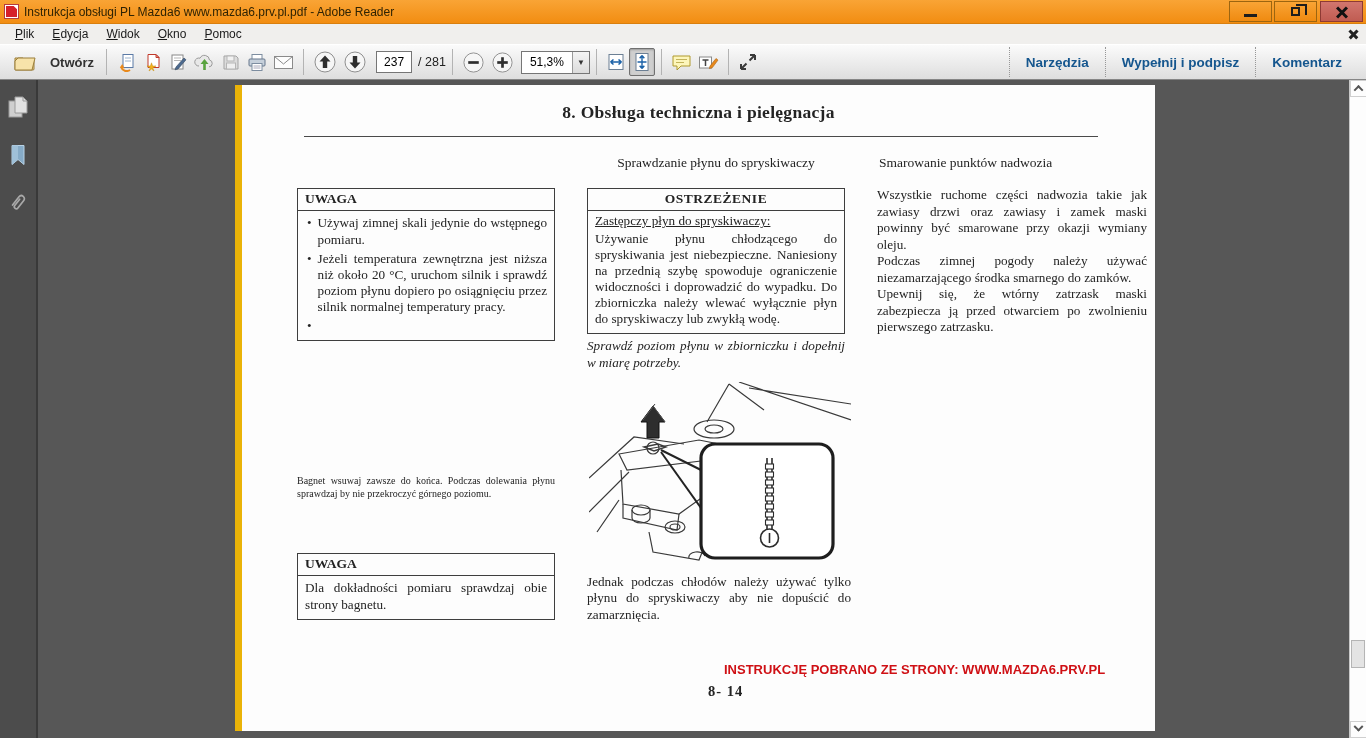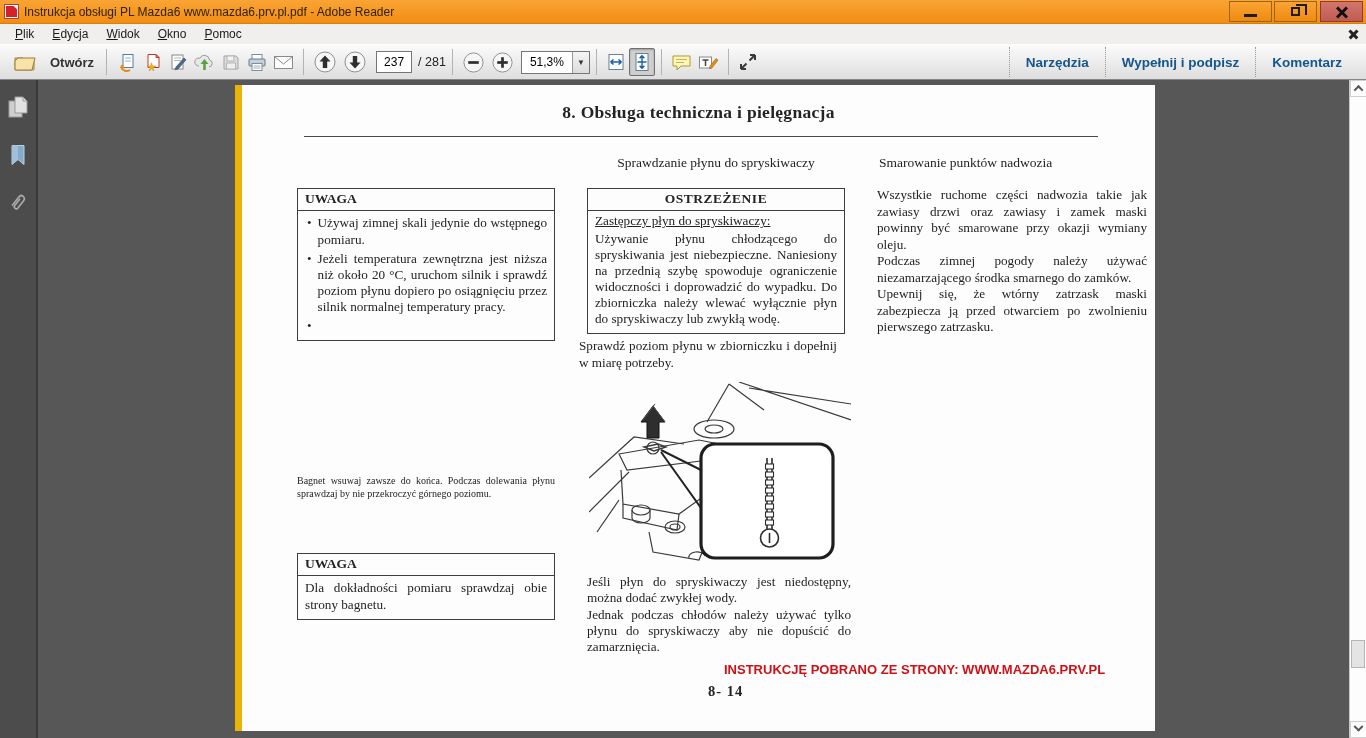--- a/index.html
+++ b/index.html
@@ -74,21 +74,21 @@
   .bullet-row .btxt { position:static; text-align:justify; flex:1; line-height:1.22; }
 
   .note1 { left:55px; top:103px; width:258px; }
   .left-para { left:55px; top:390px; width:258px; font-size:10px; line-height:1.25; text-align:justify; }
   .note2 { left:55px; top:468px; width:258px; }
 
   .warn { left:345px; top:103px; width:258px; }
   .warn .bt { text-align:center; letter-spacing:.5px; }
   .warn .sub { position:static; display:block; text-decoration:underline; padding:2px 7px 0; font-size:13.2px; }
   .warn .bb { padding-top:1px; }
-  .mid-para1 { left:337px; top:253px; width:258px; font-size:13.2px; line-height:1.25; text-align:justify; }
+  .mid-para1 { left:345px; top:253px; width:258px; font-size:13.2px; line-height:1.25; text-align:justify;font-style:italic; }
   .figure { left:347px; top:297px; width:262px; height:184px; }
   .mid-para2 { left:345px; top:489px; width:264px; font-size:13.2px; line-height:1.24; text-align:justify; }
   .mid-para3 { position:static !important; display:block; }
 
   .lube-col p { position:static; display:block; font-size:13.2px; line-height:1.25; text-align:justify; }
   .lube-col { left:635px; top:102px; width:270px; }
 
   .watermark { left:482px; top:577px; width:380px; font-family:"Liberation Sans",sans-serif; font-weight:bold; font-size:13px; color:#cf1015; white-space:nowrap; }
   .folio { left:466px; top:598px; font-size:14.5px; font-weight:bold; letter-spacing:1px; }
 
@@ -412,21 +412,20 @@
             <rect x="176.5" y="122" width="8" height="5"></rect>
           <rect x="176.5" y="130" width="8" height="5"></rect>
             <rect x="176.5" y="138" width="8" height="5"></rect>
         </g>
         <circle cx="180.5" cy="156" r="9" fill="#fff" stroke="#2c2c2c" stroke-width="1.6"></circle>
         <line x1="180.5" y1="151" x2="180.5" y2="161" stroke="#2c2c2c" stroke-width="1.6"></line>
       </svg>
     </div>
 
     <div class="mid-para2">
-      <span class="mid-para3">Jeśli płyn do spryskiwaczy jest niedostępny, można dodać zwykłej wody.</span>
       <span class="mid-para3">Jednak podczas chłodów należy używać tylko płynu do spryskiwaczy aby nie dopuścić do zamarznięcia.</span>
     </div>
 
     <div class="lube-col">
       <p>Wszystkie ruchome części nadwozia takie jak zawiasy drzwi oraz zawiasy i zamek maski powinny być smarowane przy okazji wymiany oleju.</p>
       <p>Podczas zimnej pogody należy używać niezamarzającego środka smarnego do zamków.</p>
       <p>Upewnij się, że wtórny zatrzask maski zabezpiecza ją przed otwarciem po zwolnieniu pierwszego zatrzasku.</p>
     </div>
 
     <div class="watermark">INSTRUKCJĘ POBRANO ZE STRONY: WWW.MAZDA6.PRV.PL</div>

